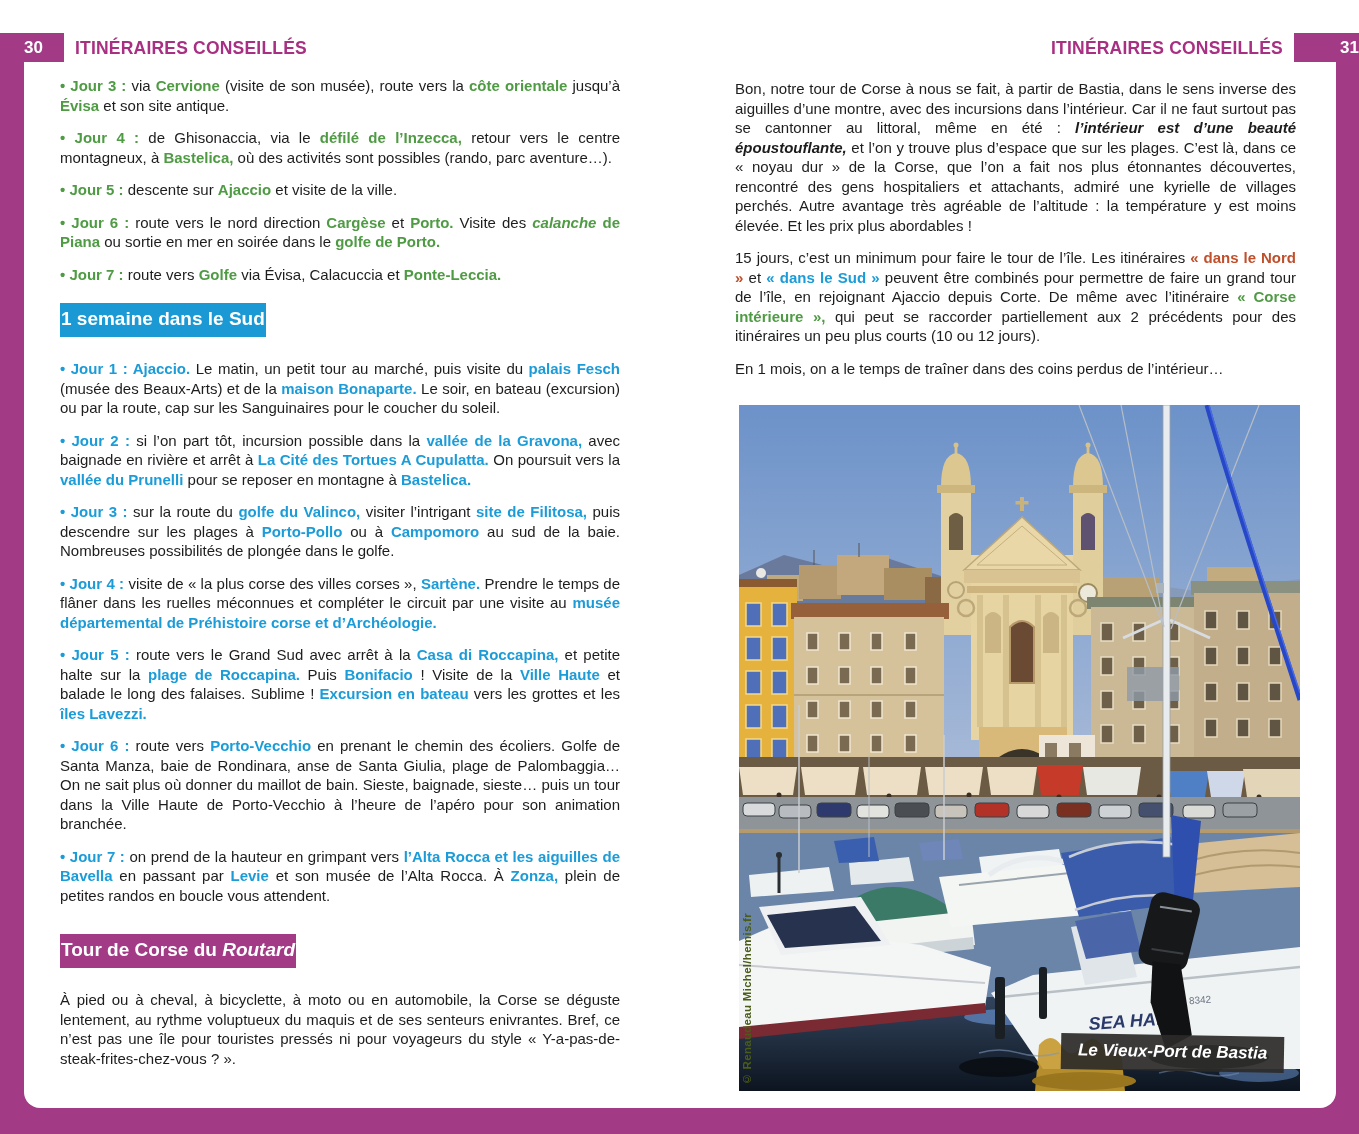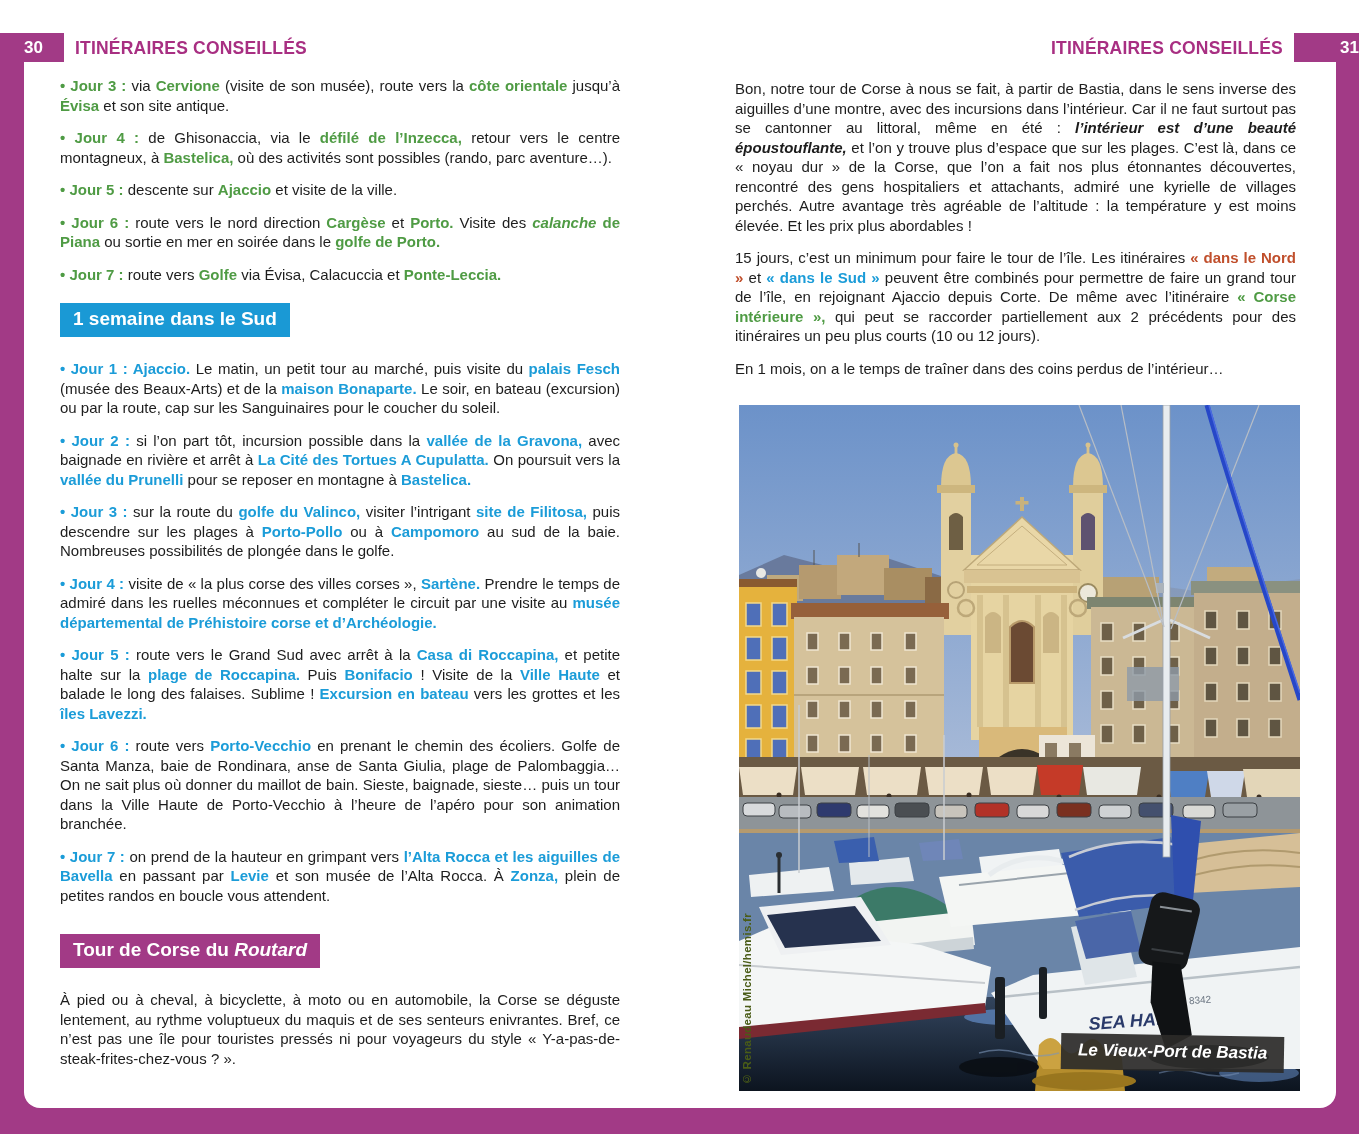--- a/index.html
+++ b/index.html
@@ -26,21 +26,21 @@
   .col-left{left:60px;top:76px;width:560px;}
   .col-right{left:735px;top:79px;width:561px;}
   .para{text-align:justify;margin-bottom:13px;}
   .seg-g{color:var(--green);font-weight:700;}
   .seg-gi{color:var(--green);font-weight:700;font-style:italic;}
   .seg-b{color:var(--blue);font-weight:700;}
   .seg-r{color:var(--red);font-weight:700;}
   .seg-i{font-weight:700;font-style:italic;color:#1c1c1c;}
   .seg-w{color:#fff;font-weight:700;}
   .seg-wi{color:#fff;font-weight:700;font-style:italic;}
-  .section-box{display:inline-block;color:#fff;font-size:19px;font-weight:700;padding:5px 13px 7px;line-height:22px;}
+  .section-box{display:inline-block;color:#fff;font-size:19px;font-weight:700;padding:5px 1px 7px;line-height:22px;}
   .box-blue{background:var(--blue-box);margin:6px 0 22px;}
   .box-magenta{background:var(--magenta);margin:16px 0 22px;}
 
   
   .photo{position:absolute;left:739px;top:405px;width:561px;height:686px;overflow:hidden;background:#6c92c9;}
   .photo svg{display:block;}
   .photo-caption{position:absolute;right:16px;bottom:20px;background:rgba(43,42,40,.92);color:#fff;
     font-size:17px;font-weight:700;font-style:italic;padding:7px 17px 9px;transform:rotate(1deg);white-space:nowrap;}
   .photo-credit{position:absolute;left:2px;bottom:6px;writing-mode:vertical-rl;transform:rotate(180deg);
     color:var(--credit);font-size:11.5px;font-weight:700;letter-spacing:.3px;white-space:nowrap;}
@@ -66,21 +66,21 @@
     <p class="para"><span class="seg-g">• Jour 4 : </span><span class="seg-n">de Ghisonaccia, via le </span><span class="seg-g">défilé de l’Inzecca,</span><span class="seg-n"> retour vers le centre montagneux, à </span><span class="seg-g">Bastelica,</span><span class="seg-n"> où des activités sont possibles (rando, parc aventure…).</span></p>
     <p class="para"><span class="seg-g">• Jour 5 : </span><span class="seg-n">descente sur </span><span class="seg-g">Ajaccio</span><span class="seg-n"> et visite de la ville.</span></p>
     <p class="para"><span class="seg-g">• Jour 6 : </span><span class="seg-n">route vers le nord direction </span><span class="seg-g">Cargèse</span><span class="seg-n"> et </span><span class="seg-g">Porto.</span><span class="seg-n"> Visite des </span><span class="seg-gi">calanche</span><span class="seg-g"> de Piana</span><span class="seg-n"> ou sortie en mer en soirée dans le </span><span class="seg-g">golfe de Porto.</span></p>
     <p class="para"><span class="seg-g">• Jour 7 : </span><span class="seg-n">route vers </span><span class="seg-g">Golfe</span><span class="seg-n"> via Évisa, Calacuccia et </span><span class="seg-g">Ponte-Leccia.</span></p>
 
     <div class="section-box box-blue"><span class="seg-w">1 semaine dans le Sud</span></div>
 
     <p class="para"><span class="seg-b">• Jour 1 : Ajaccio.</span><span class="seg-n"> Le matin, un petit tour au marché, puis visite du </span><span class="seg-b">palais Fesch</span><span class="seg-n"> (musée des Beaux-Arts) et de la </span><span class="seg-b">maison Bonaparte.</span><span class="seg-n"> Le soir, en bateau (excursion) ou par la route, cap sur les Sanguinaires pour le coucher du soleil.</span></p>
     <p class="para"><span class="seg-b">• Jour 2 : </span><span class="seg-n">si l’on part tôt, incursion possible dans la </span><span class="seg-b">vallée de la Gravona,</span><span class="seg-n"> avec baignade en rivière et arrêt à </span><span class="seg-b">La Cité des Tortues A Cupulatta.</span><span class="seg-n"> On poursuit vers la </span><span class="seg-b">vallée du Prunelli</span><span class="seg-n"> pour se reposer en montagne à </span><span class="seg-b">Bastelica.</span></p>
     <p class="para"><span class="seg-b">• Jour 3 : </span><span class="seg-n">sur la route du </span><span class="seg-b">golfe du Valinco,</span><span class="seg-n"> visiter l’intrigant </span><span class="seg-b">site de Filitosa,</span><span class="seg-n"> puis descendre sur les plages à </span><span class="seg-b">Porto-Pollo</span><span class="seg-n"> ou à </span><span class="seg-b">Campomoro</span><span class="seg-n"> au sud de la baie. Nombreuses possibilités de plongée dans le golfe.</span></p>
-    <p class="para"><span class="seg-b">• Jour 4 : </span><span class="seg-n">visite de « la plus corse des villes corses », </span><span class="seg-b">Sartène.</span><span class="seg-n"> Prendre le temps de admiré dans les ruelles méconnues et compléter le circuit par une visite au </span><span class="seg-b">musée départemental de Préhistoire corse et d’Archéologie.</span></p>
+    <p class="para"><span class="seg-b">• Jour 4 : </span><span class="seg-n">visite de « la plus corse des villes corses », </span><span class="seg-b">Sartène.</span><span class="seg-n"> Prendre le temps de flâner dans les ruelles méconnues et compléter le circuit par une visite au </span><span class="seg-b">musée départemental de Préhistoire corse et d’Archéologie.</span></p>
     <p class="para"><span class="seg-b">• Jour 5 : </span><span class="seg-n">route vers le Grand Sud avec arrêt à la </span><span class="seg-b">Casa di Roccapina,</span><span class="seg-n"> et petite halte sur la </span><span class="seg-b">plage de Roccapina.</span><span class="seg-n"> Puis </span><span class="seg-b">Bonifacio</span><span class="seg-n"> ! Visite de la </span><span class="seg-b">Ville Haute</span><span class="seg-n"> et balade le long des falaises. Sublime ! </span><span class="seg-b">Excursion en bateau</span><span class="seg-n"> vers les grottes et les </span><span class="seg-b">îles Lavezzi.</span></p>
     <p class="para"><span class="seg-b">• Jour 6 : </span><span class="seg-n">route vers </span><span class="seg-b">Porto-Vecchio</span><span class="seg-n"> en prenant le chemin des écoliers. Golfe de Santa Manza, baie de Rondinara, anse de Santa Giulia, plage de Palombaggia… On ne sait plus où donner du maillot de bain. Sieste, baignade, sieste… puis un tour dans la Ville Haute de Porto-Vecchio à l’heure de l’apéro pour son animation branchée.</span></p>
     <p class="para"><span class="seg-b">• Jour 7 : </span><span class="seg-n">on prend de la hauteur en grimpant vers </span><span class="seg-b">l’Alta Rocca et les aiguilles de Bavella</span><span class="seg-n"> en passant par </span><span class="seg-b">Levie</span><span class="seg-n"> et son musée de l’Alta Rocca. À </span><span class="seg-b">Zonza,</span><span class="seg-n"> plein de petites randos en boucle vous attendent.</span></p>
 
     <div class="section-box box-magenta"><span class="seg-w">Tour de Corse du </span><span class="seg-wi">Routard</span></div>
 
     <p class="para"><span class="seg-n">À pied ou à cheval, à bicyclette, à moto ou en automobile, la Corse se déguste lentement, au rythme voluptueux du maquis et de ses senteurs enivrantes. Bref, ce n’est pas une île pour touristes pressés ni pour voyageurs du style « Y-a-pas-de-steak-frites-chez-vous ? ».</span></p>
   </div>
 
   <div class="col col-right">

